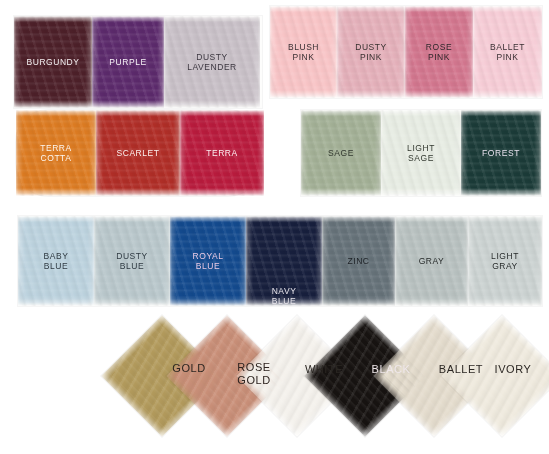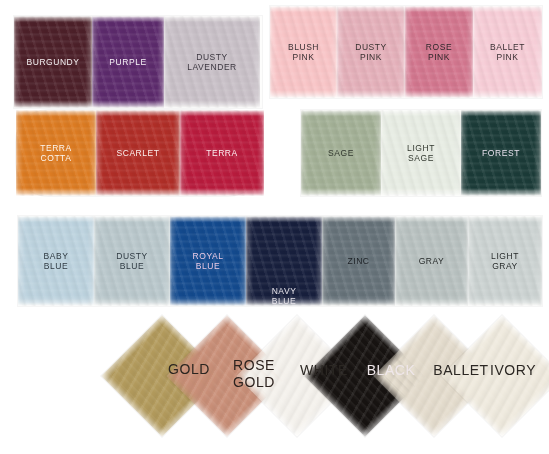--- a/index.html
+++ b/index.html
@@ -133,21 +133,21 @@
       repeating-linear-gradient(74deg,
         rgba(255,255,255,0.07) 0px, rgba(255,255,255,0.07) 2px,
         rgba(0,0,0,0) 3px, rgba(0,0,0,0.04) 8px, rgba(0,0,0,0) 10px);
   }
   .diamond-label {
     position: absolute;
     z-index: 5;
     text-align: center;
     line-height: 1.2;
     letter-spacing: 0.55px;
-    font-size: 14px;
+    font-size: 11px;
     white-space: pre-line;
     pointer-events: none;
     transform: translate(-50%, -50%);
   }
 </style>
 </head>
 <body>
 
 <div id="palette-root" style="background: rgb(255, 255, 255);">
     <div class="swatch-group" style="left: 14px; top: 16px; width: 248px; height: 92px;">

